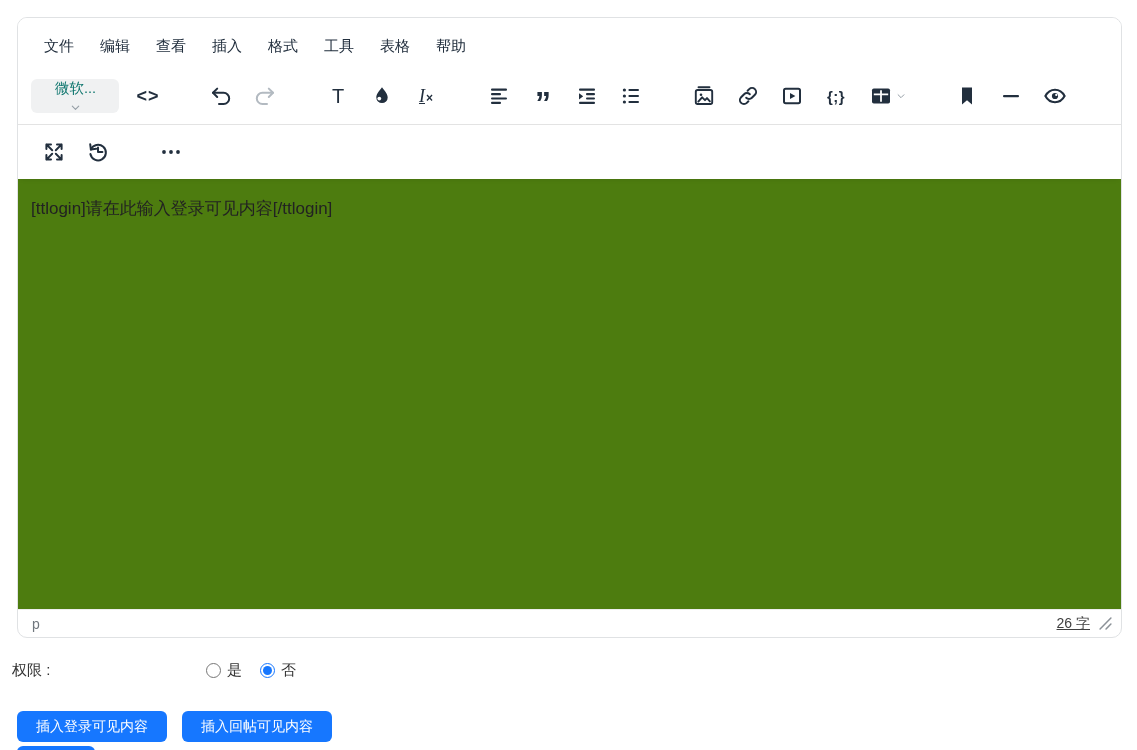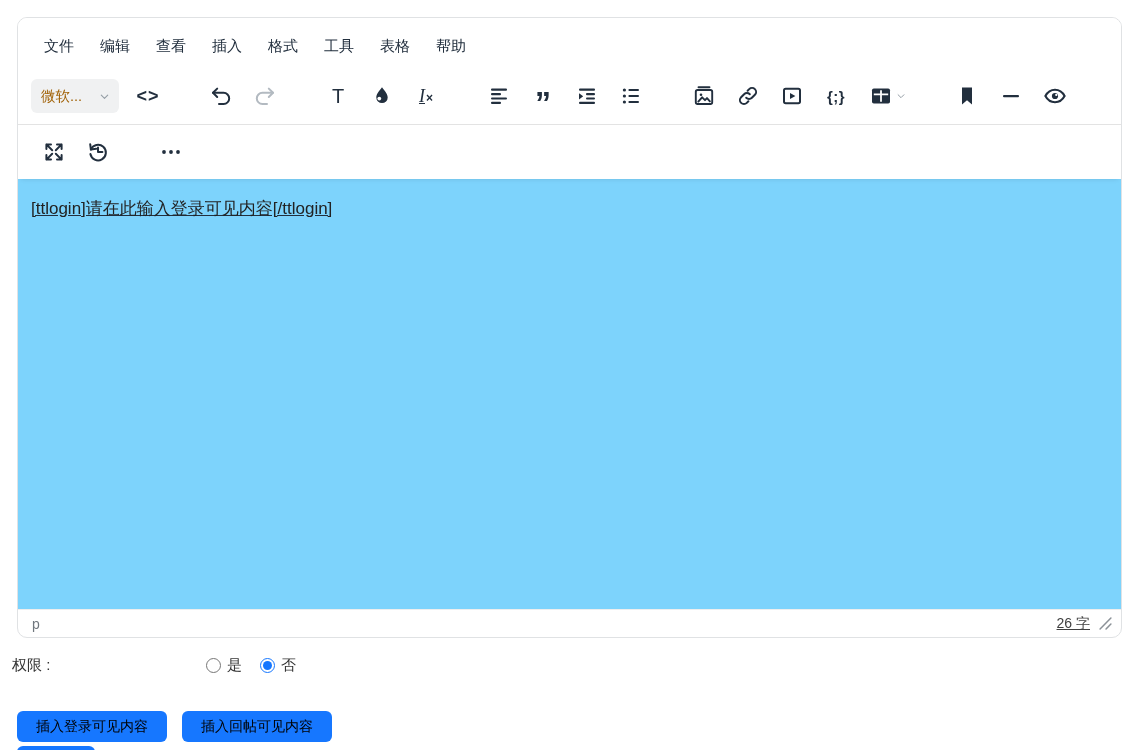--- a/index.html
+++ b/index.html
@@ -42,55 +42,55 @@
   }
   .tb-btn + .tb-btn { margin-left:10px; }
   .tb-btn.wide { width:48px; }
   .tb-btn.disabled { color:#b3bac1; }
   .tb-btn svg { display:block; }
 
   .font-select {
     display:flex; align-items:center; justify-content:space-between;
     width:88px; height:34px; padding:0 9px 0 10px; margin-right:12px;
     background:#f0f1f2; border:none; border-radius:6px; cursor:pointer;
-    font-size:14.5px; color:#a16207; font-family:"Liberation Sans", sans-serif;
+    font-size:14.5px; color:#0f766e; font-family:"Liberation Sans", sans-serif;flex-direction:column;
   }
   .chev { color:#959ea6; display:flex; }
 
   .glyph-code { font-size:18px; font-weight:700; letter-spacing:1px; }
   .glyph-T { font-size:20px; font-weight:500; }
   .glyph-quote { font-size:32px; font-weight:700; line-height:0; transform:translateY(7px); }
   .glyph-codesample { font-size:15px; font-weight:700; letter-spacing:0.5px; }
   .clear-i { font-style:italic; font-size:18px; text-decoration:underline; font-family:"Liberation Serif", serif; }
   .clear-x { font-size:12px; font-weight:700; margin-left:1px; transform:translateY(2px); }
 
   
-  .content { height:430px; padding:16px 13px; background:#7dd3fc; overflow:hidden; cursor:text;text-decoration:underline; }
+  .content { height:430px; padding:16px 13px; background:#4d7c0f; overflow:hidden; cursor:text; }
   .content p { margin:0 0 20px 0; font-size:17px; line-height:27px; color:#222; }
 
   
   .statusbar {
     height:28px; display:flex; align-items:center;
     padding:0 9px 0 10px; border-top:1px solid #eeeeee;
     font-size:14px; color:#70777e;
   }
   .elem-path { border:none; background:transparent; color:#70777e; font-size:14px; padding:0 4px; cursor:pointer; font-family:"Liberation Sans", sans-serif; }
   .wordcount { margin-left:auto; color:#404040;text-decoration:underline; }
   .resize-handle { margin-left:9px; color:#8b9197; cursor:nwse-resize; display:flex; }
 
   
-  .perm-row { position:absolute; left:12px; top:656px; display:flex; align-items:flex-start; height:24px; }
+  .perm-row { position:absolute; left:12px; top:656px; display:flex; align-items:flex-end; height:24px; }
   .perm-label { width:194px; font-size:15px; color:#333; }
   .radio-opt { display:flex; align-items:center; margin-right:18px; font-size:15px; color:#333; }
   .radio-opt input { width:15px; height:15px; margin:0 6px 0 0; accent-color:#1677ff; cursor:pointer; }
 
   
   .actions { position:absolute; left:17px; top:711px; display:flex; gap:15px; }
   .btn-primary {
-    height:31px; padding:0 19px; background:#1677ff; color:#000000; border:none;
+    height:31px; padding:0 19px; background:#1677ff; color:#ffffff; border:none;
     border-radius:6px; font-size:14px; cursor:pointer; font-family:Liberation Mono, monospace;
   }
   .partial-btn {
     position:absolute; left:17px; top:746px; width:78px; height:14px;
     background:#1677ff; border:none; border-radius:6px 6px 0 0; cursor:pointer;
   }
 </style>
 </head>
 <body>
 

